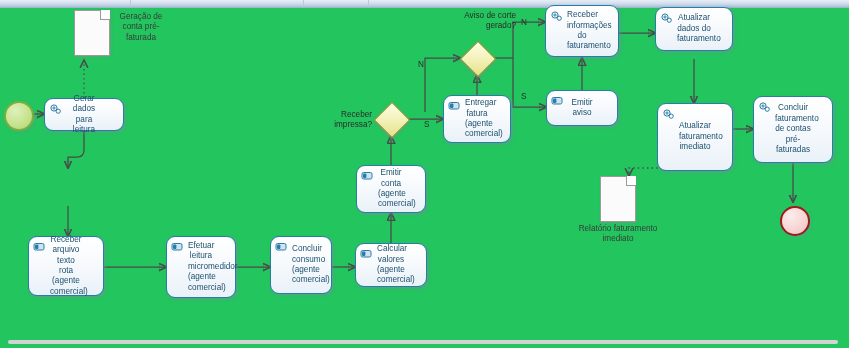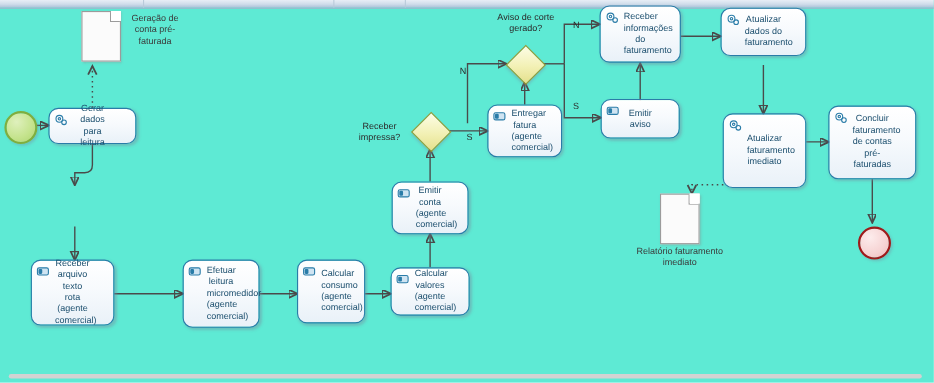--- a/index.html
+++ b/index.html
@@ -4,21 +4,21 @@
 <style>
   html,body{margin:0;padding:0;background:#ffffff;}
   body{
     font-family:"Liberation Sans", sans-serif;
     -webkit-font-smoothing:antialiased;
   }
   #canvas{
     position:relative;
     width:849px;
     height:348px;
-    background:#5eead4;
+    background:#22c55e;
     overflow:hidden;
   }
   
   .topbar{
     position:absolute;left:0;top:0;width:849px;height:7px;
     background:linear-gradient(to bottom,#e8eef6 0%,#cfdcea 55%,#a9c1d8 100%);
     border-bottom:1px solid #9fb6cc;
   }
   .topbar-seam{
     position:absolute;top:0;width:1px;height:7px;background:#b9cada;
@@ -95,21 +95,21 @@
     position:absolute;font-size:8.2px;line-height:10.4px;color:#3b3b3b;
     text-align:center;
   }
 
   
   .flowlabel{
     position:absolute;font-size:8.2px;color:#2b2b2b;z-index:7;
   }
   .gwlabel{
     position:absolute;font-size:8.2px;line-height:10.4px;color:#2b2b2b;
-    text-align:center;z-index:7;
+    text-align:right;z-index:7;
   }
 
   
   #wires{position:absolute;left:0;top:0;width:849px;height:348px;z-index:2;}
   #wires path,#wires line{fill:none;stroke:#4a4a4a;stroke-width:1.25px;}
   #wires .dotted{stroke:#4a4a4a;stroke-width:1.3px;stroke-dasharray:1.4 3.2;}
 </style>
 </head>
 <body>
 
@@ -218,21 +218,21 @@
     <span class="lbl">Efetuar leitura micromedidor (agente comercial)</span>
   </div>
 
   <div class="task" style="left:270px;top:236px;width:62px;height:58px">
     <span class="ticon">
       <svg width="13" height="12" viewBox="0 0 13 12">
           <rect x="1" y="2.5" width="10" height="6.5" rx="1.6" fill="#cfe4f2" stroke="#2a7ca8" stroke-width="1"></rect>
           <rect x="2" y="3.5" width="3.4" height="4.5" rx="1" fill="#2a7ca8"></rect>
         </svg>
     </span>
-    <span class="lbl">Calcular consumo (agente comercial)</span>
+    <span class="lbl">Concluir consumo (agente comercial)</span>
   </div>
 
   <div class="task" style="left:355px;top:243px;width:72px;height:44px">
     <span class="ticon">
       <svg width="13" height="12" viewBox="0 0 13 12">
           <rect x="1" y="2.5" width="10" height="6.5" rx="1.6" fill="#cfe4f2" stroke="#2a7ca8" stroke-width="1"></rect>
           <rect x="2" y="3.5" width="3.4" height="4.5" rx="1" fill="#2a7ca8"></rect>
         </svg>
     </span>
     <span class="lbl">Calcular valores (agente comercial)</span>

